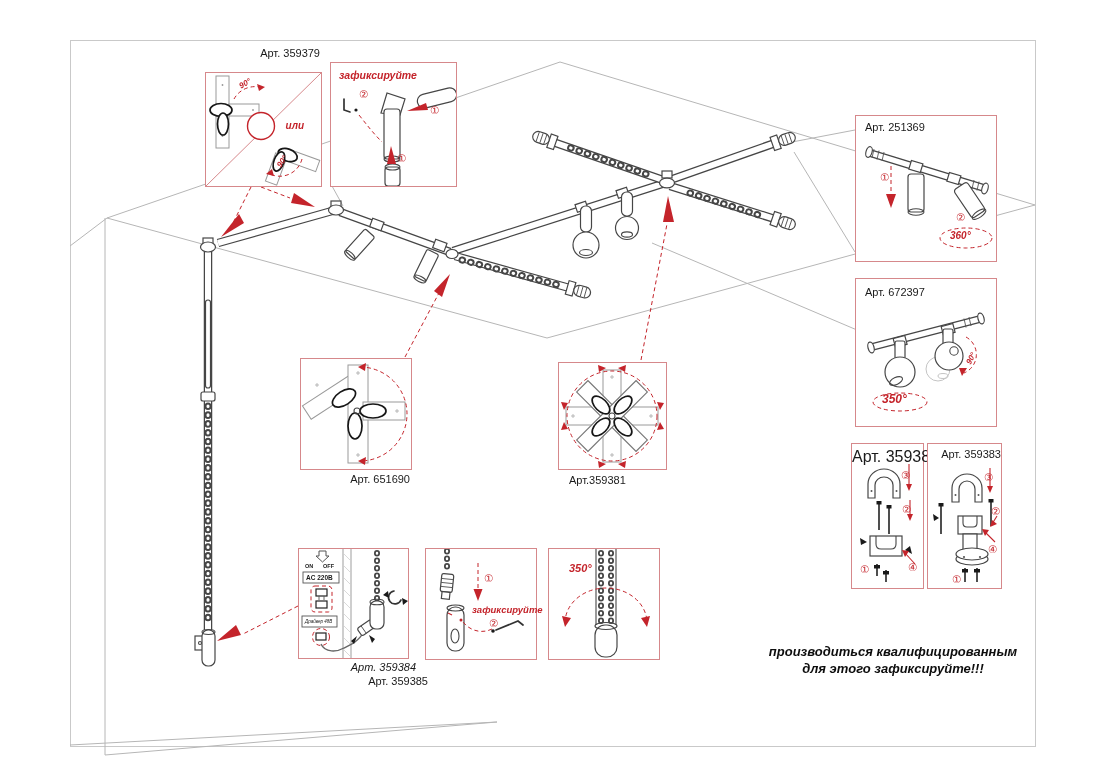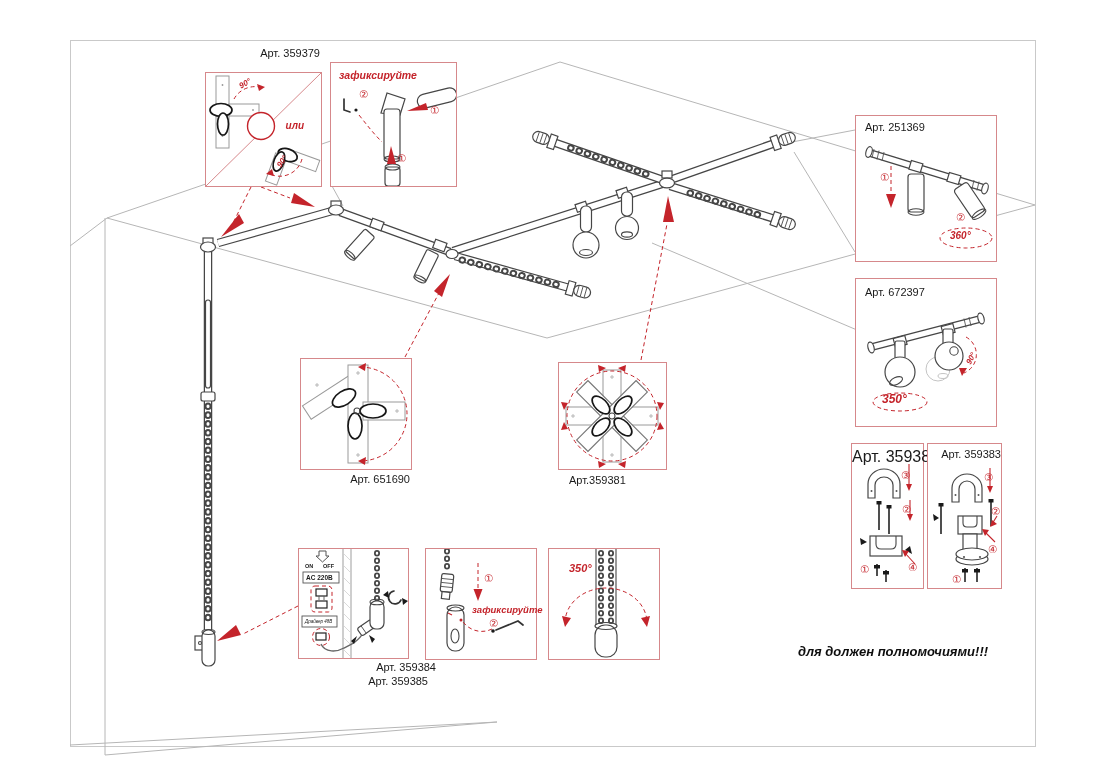--- a/index.html
+++ b/index.html
@@ -489,21 +489,21 @@
       <ellipse class="lnn" cx="78" cy="53" rx="7" ry="2.8"></ellipse>
       <path class="cl" d="M95,42 a6.5,6.5 0 1 0 7,9"></path>
       <polygon class="dkf" points="89,42 84,46 90,49"></polygon>
       <polygon class="dkf" points="104,56 109,52 103,49"></polygon>
     </svg>
     <span class="tiny" style="left:6px;top:14px;font-size:5.5px;font-weight:bold;">ON</span>
     <span class="tiny" style="left:24px;top:14px;font-size:5.5px;font-weight:bold;">OFF</span>
     <span class="tiny" style="left:7px;top:25px;font-size:6.5px;font-weight:bold;">AC 220В</span>
     <span class="tiny" style="left:6px;top:70px;font-size:4.5px;font-style:italic;">Драйвер 48В</span>
   </div>
-  <div class="artlabel lblctr" style="left:316px;top:661px;width:120px;">Арт. 359384</div>
+  <div class="artlabel lblctr" style="left:296px;top:661px;width:120px;font-style:italic;">Арт. 359384</div>
   <div class="artlabel lblctr" style="left:308px;top:675px;width:120px;">Арт. 359385</div>
 
   <div class="dbox" style="left:425px;top:548px;width:110px;height:110px;">
     <svg width="110" height="110" viewBox="0 0 110 110">
       <line class="chs" x1="21" y1="2" x2="21" y2="24"></line>
         <line class="chsw" x1="21" y1="2" x2="21" y2="24"></line>
       <g transform="translate(21,34) rotate(6)">
         <rect class="ln" x="-6" y="-9" width="12" height="18" rx="2"></rect>
         <line class="lnn05" x1="-6" y1="-4" x2="6" y2="-4"></line>
           <line class="lnn05" x1="-6" y1="0" x2="6" y2="0"></line>
@@ -537,16 +537,17 @@
       <rect class="ln" x="46" y="76" width="22" height="32" rx="10"></rect>
       <ellipse class="lnn" cx="57" cy="77" rx="11" ry="3.5"></ellipse>
       <path class="rdd" d="M16,74 A41,35 0 0 1 98,74"></path>
       <polygon class="rf" points="16,78 13,67 22,69"></polygon>
       <polygon class="rf" points="98,78 92,69 101,67"></polygon>
     </svg>
     <span class="deg" style="left:20px;top:14px;">350°</span>
   </div>
 
   <div class="warning">
-    <div>для должен полномочиями!!!</div>
+    <div>производиться квалифицированным</div>
+    <div>для этого зафиксируйте!!!</div>
   </div>
 
 </div>
 
 </body></html>

